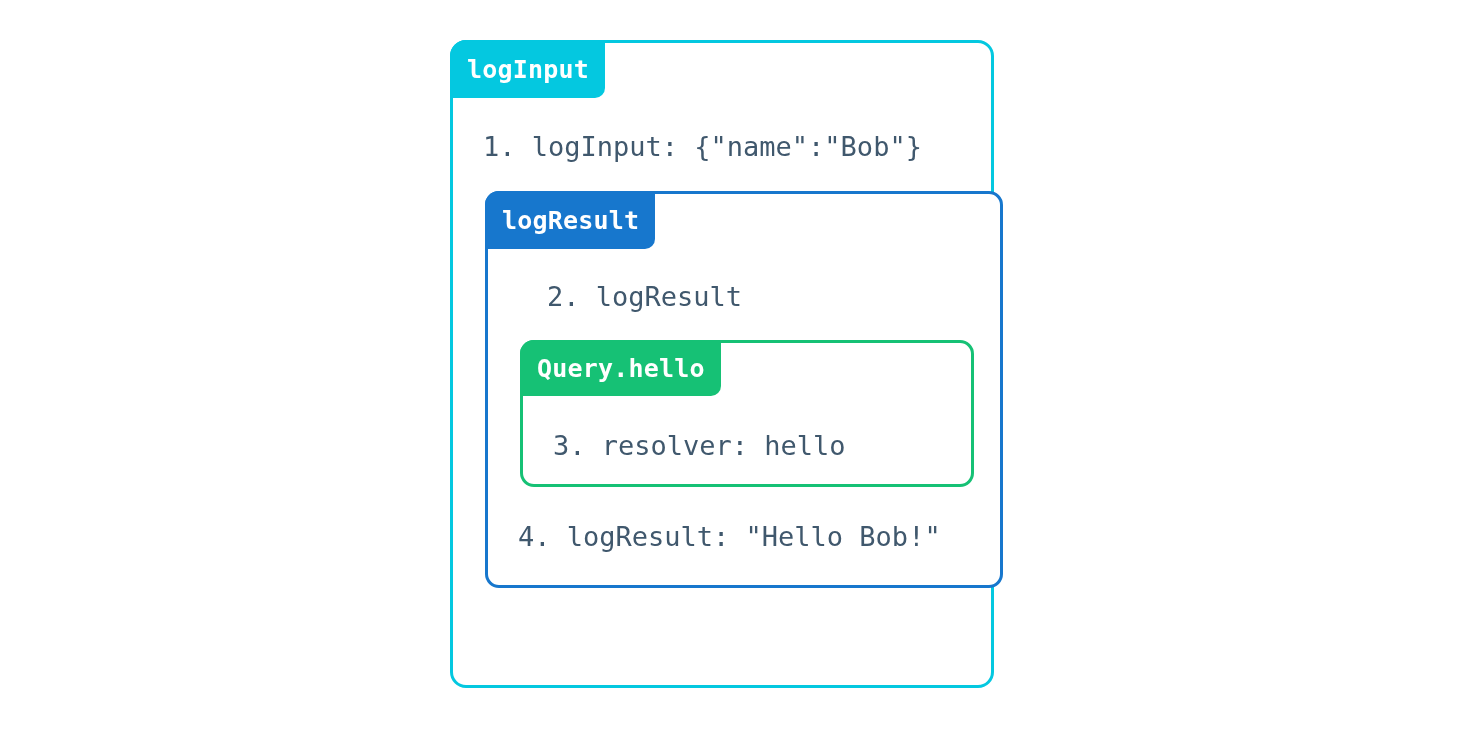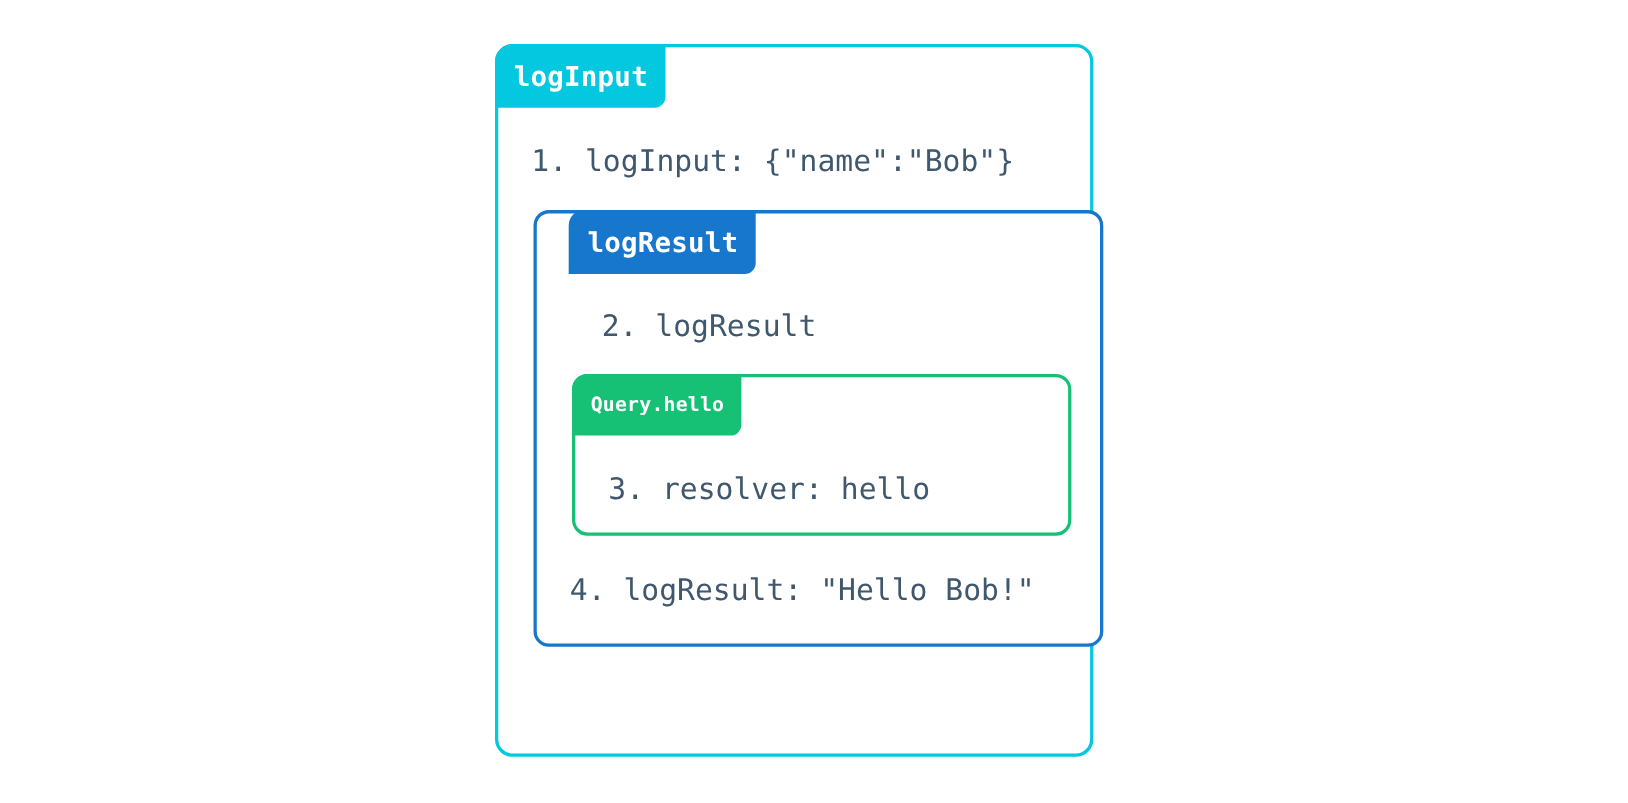--- a/index.html
+++ b/index.html
@@ -76,29 +76,28 @@
     padding: 0 16px 0 17px;
     font-size: 25px;
   }
 
   .tag-blue {
     background: #1777cd;
     border-top-left-radius: 14px;
     height: 58px;
     padding: 0 16px 0 17px;
     font-size: 25px;
-    margin-left: 32px;
   }
 
   .tag-green {
     background: #16c175;
     border-top-left-radius: 14px;
     height: 56px;
     padding: 0 16px 0 17px;
-    font-size: 18px;
+    font-size: 25px;
   }
 
   
   .trace-line {
     position: absolute;
     color: #40586d;
     font-size: 27px;
     line-height: 1;
     white-space: pre;
   }

